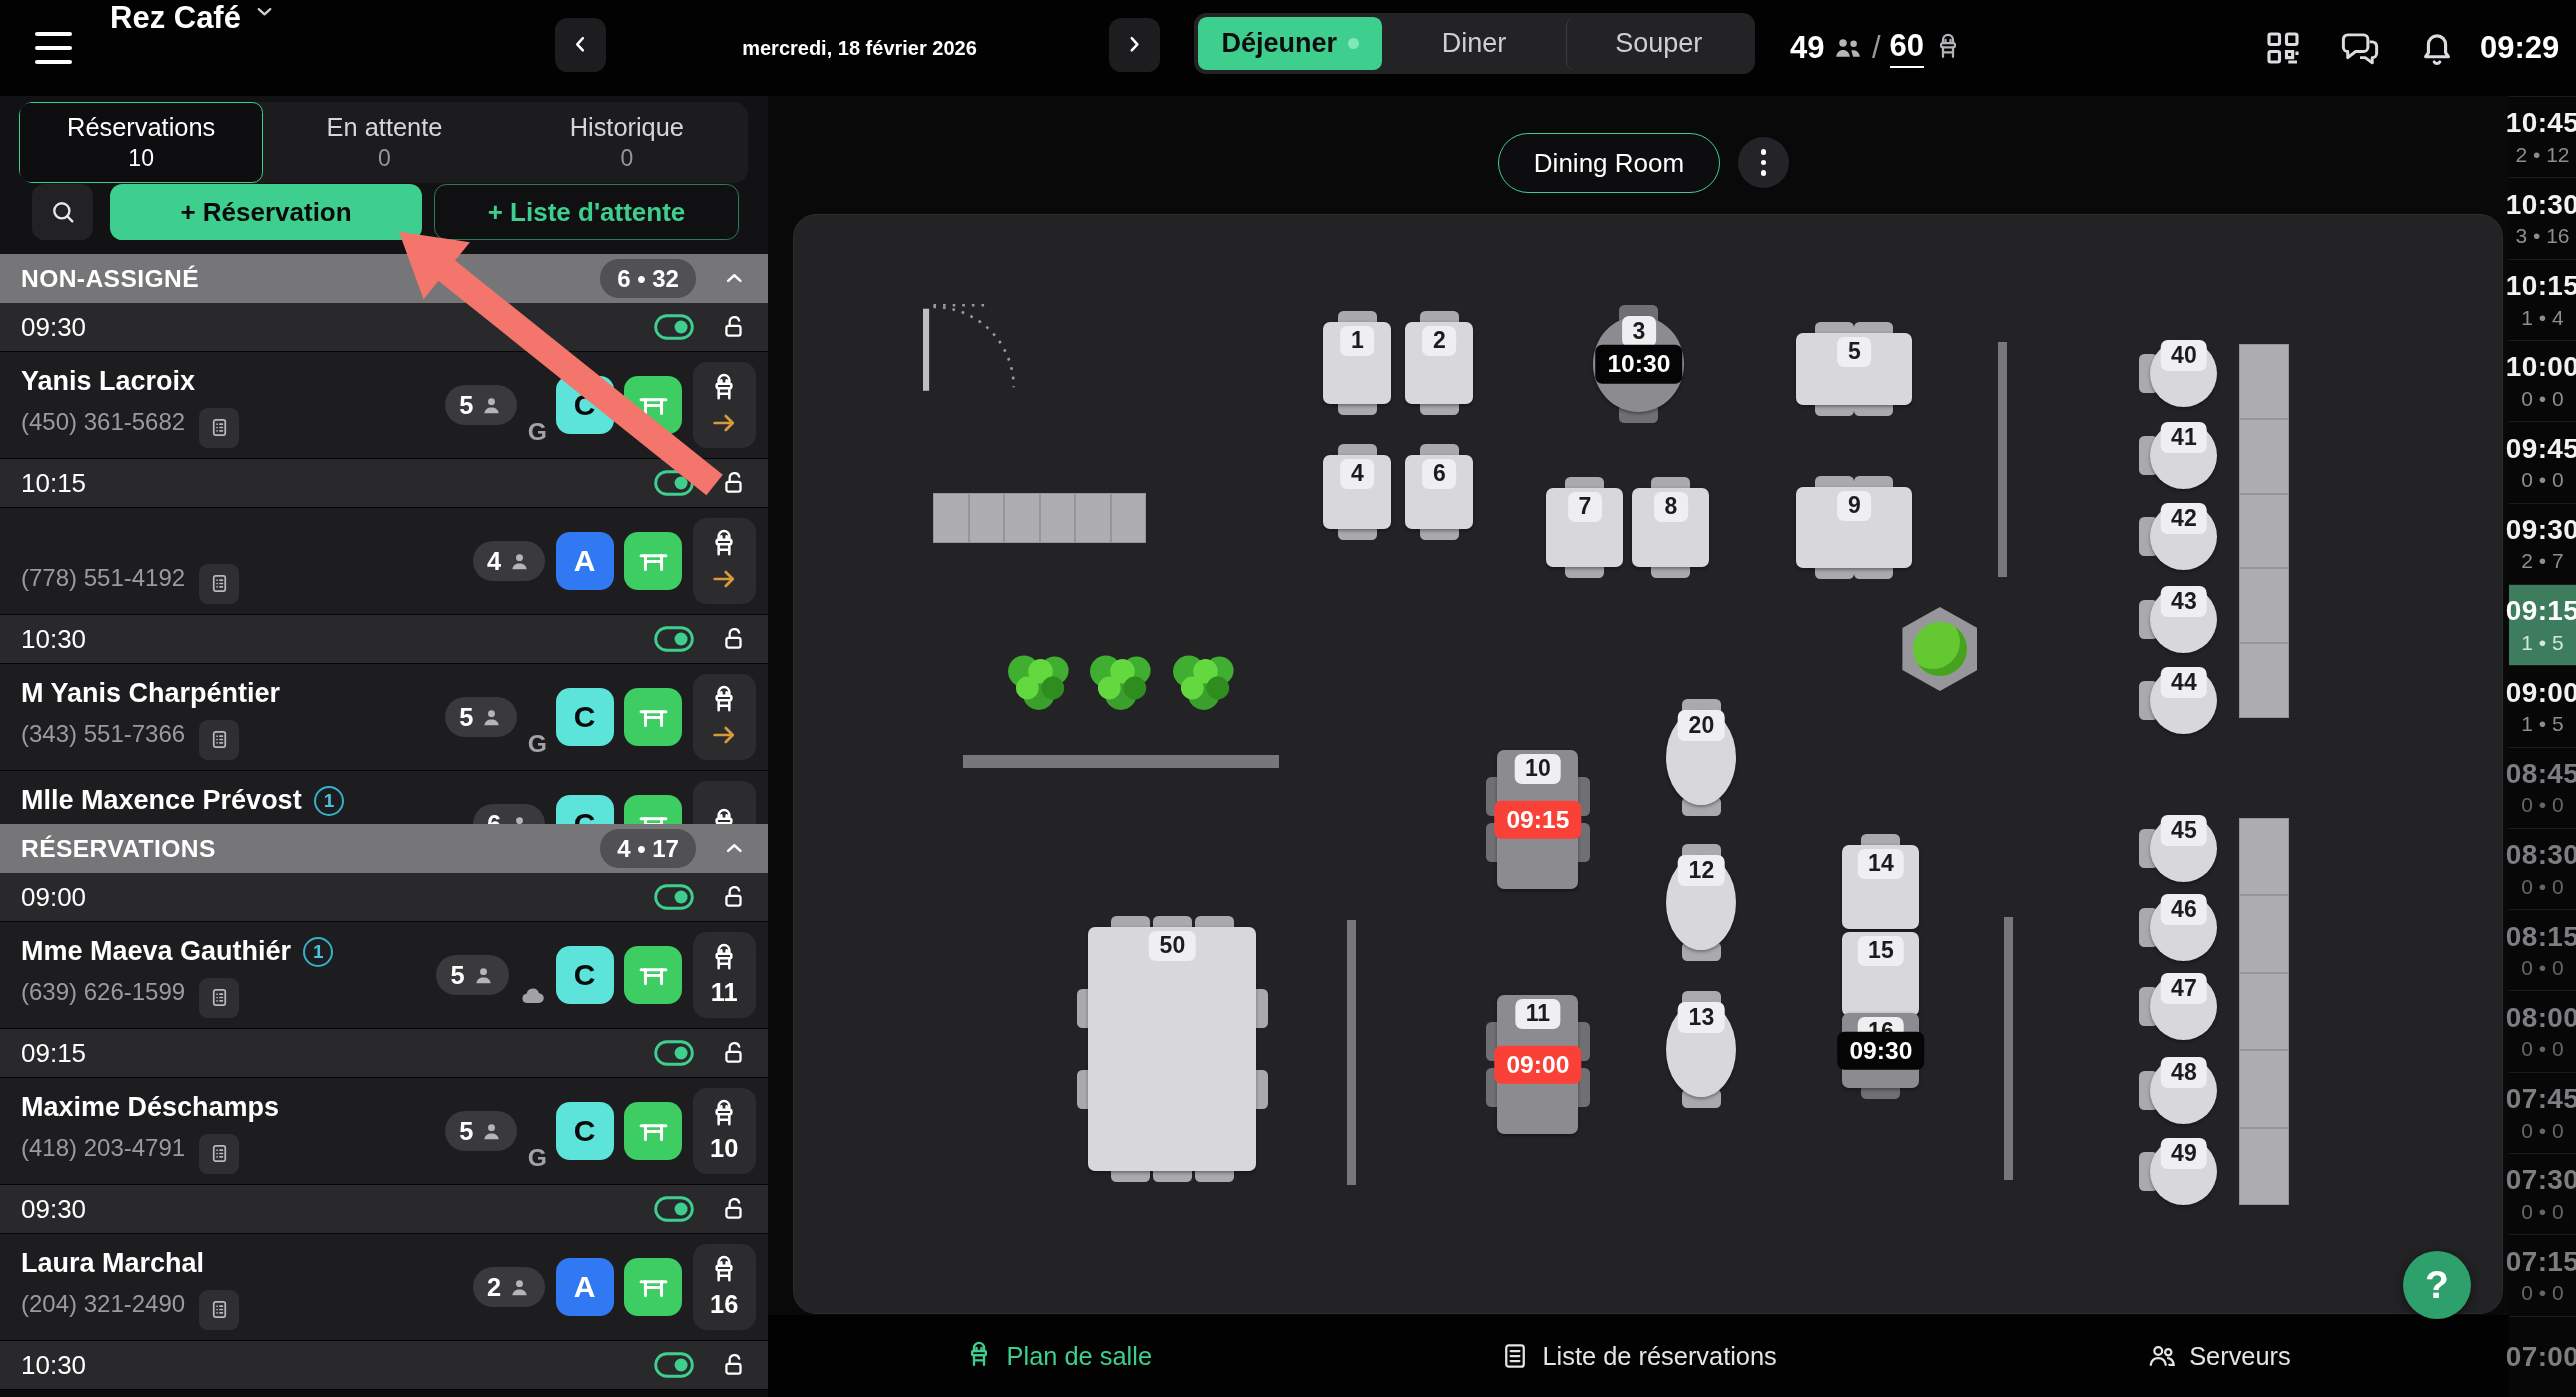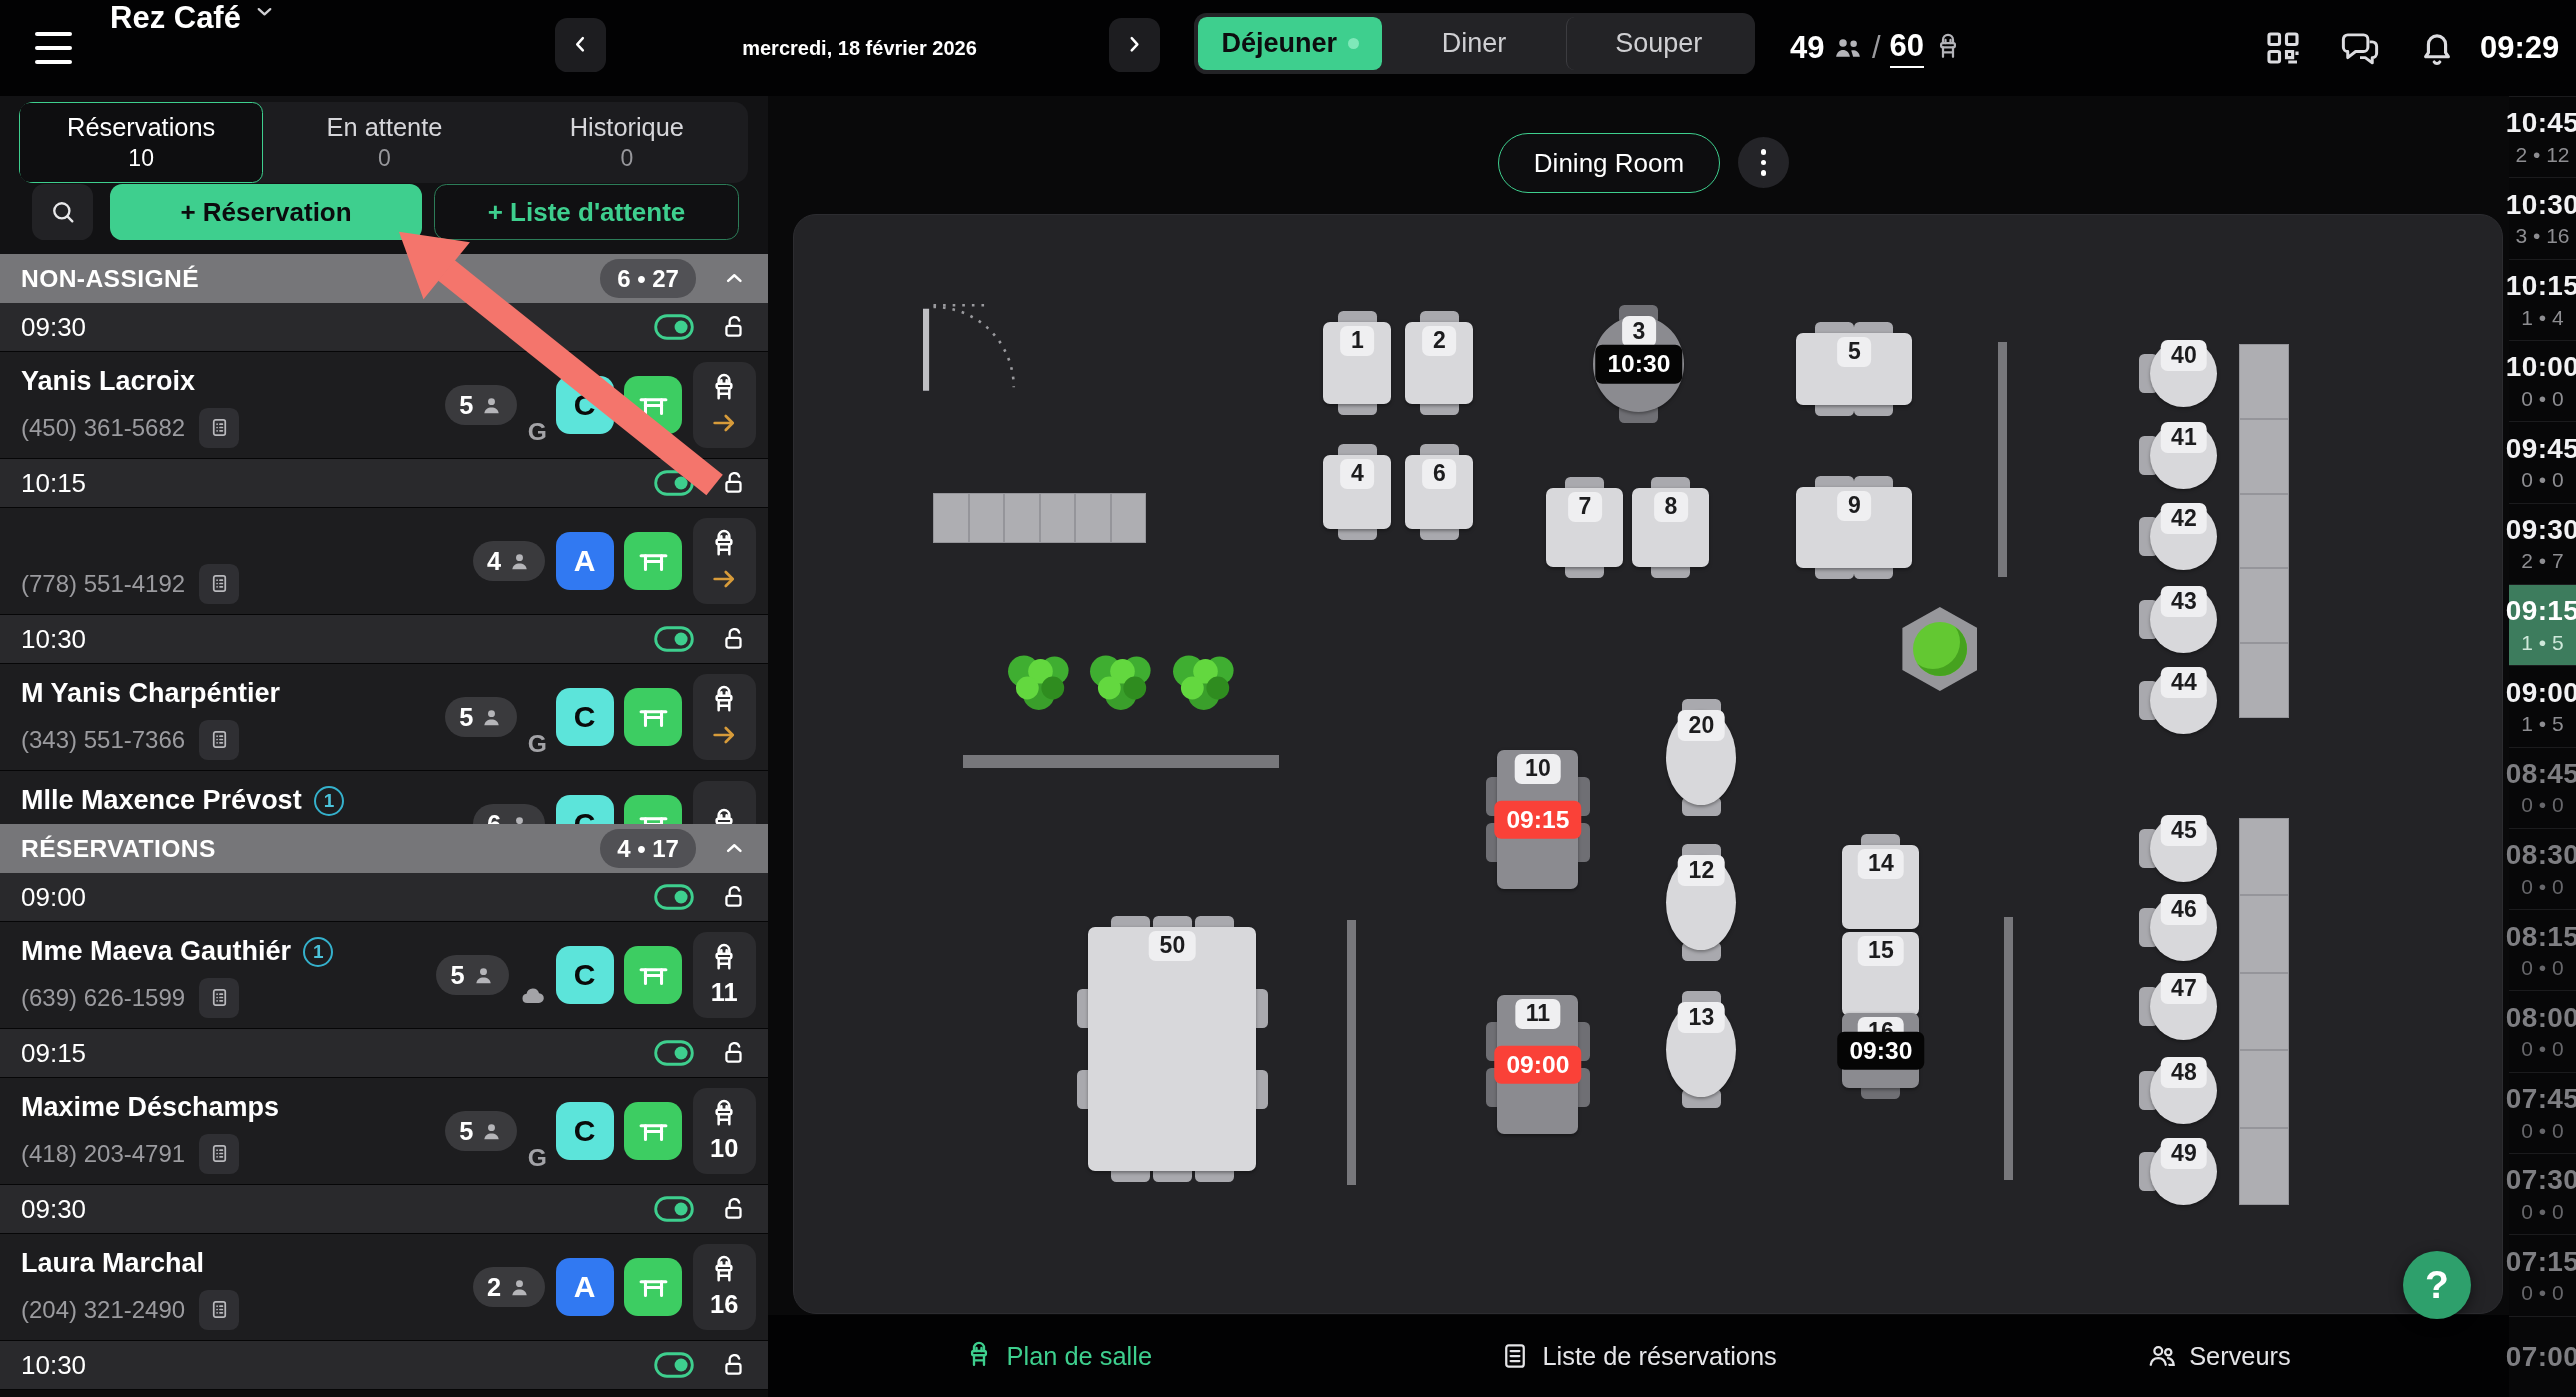--- a/index.html
+++ b/index.html
@@ -51,21 +51,21 @@
   .sec-chev { width:24.6px; height:24.6px; margin-left:26px; color:#fff; }
   .row-time { height:49px; background:#29292c; border-bottom:1.8px solid #060607; display:flex; align-items:center; padding:0 21px; }
   .time-label { font-size:26px; flex:1; }
   .tgl { width:42px; height:26px; color:#3ecf8e; margin-right:26px; cursor:pointer; }
   .lck { width:26px; height:30px; color:#fff; cursor:pointer; }
   .card { position:relative; height:107px; background:#1d1d1f; border-bottom:1.8px solid #060607; padding:14px 21px; cursor:pointer; }
   .card.clipped { height:53px; overflow:hidden; border-bottom:none; }
   .name-row { display:flex; align-items:center; gap:12.3px; }
   .cname { font-size:27px; font-weight:600; }
   .info1 { width:30px; height:30px; border-radius:50%; border:2.6px solid #35b1cc; color:#4cc3da; font-size:19px; font-weight:700; display:inline-flex; align-items:center; justify-content:center; }
-  .phone-row { position:absolute; left:21px; bottom:10.5px; display:flex; align-items:center; gap:14px; }
+  .phone-row { position:absolute; left:21px; bottom:10.5px; display:flex; gap:14px; }
   .phone { font-size:24px; color:#9b9b9f; }
   .note-btn { width:40px; height:40px; border-radius:8.8px; background:#2f2f33; display:flex; align-items:center; justify-content:center; color:#b9b9bd; cursor:pointer; }
   .note-btn .ic { width:23px; height:23px; }
   .card-icons { position:absolute; right:12.3px; top:50%; transform:translateY(-50%); display:flex; align-items:center; gap:10.5px; }
   .card.clipped .card-icons { top:53px; }
   .pax-pill { height:40px; border-radius:20px; background:#3a3a3d; display:flex; align-items:center; gap:7px; padding:0 14px; }
   .pax-n { font-size:25.4px; font-weight:600; }
   .pax-ic { width:23px; height:23px; color:#b5b5b9; }
   .pretag { font-size:24.6px; font-weight:600; color:#a3a3a7; align-self:flex-end; margin:0 -1.8px 1.8px 0; }
   .pretag .ic { width:28px; height:28px; color:#a3a3a7; }
@@ -233,21 +233,21 @@
             <path d="M15.8 15.8 20 20"></path>
           </svg>
         </span>
     </div>
     <div class="btn-green">+ Réservation</div>
     <div class="btn-outline">+ Liste d'attente</div>
   </div>
   <div class="res-list">
       <div class="row-section">
         <span class="sec-label">NON-ASSIGNÉ</span>
-        <span class="sec-badge">6 • 27</span>
+        <span class="sec-badge">6 • 32</span>
         <span class="ic sec-chev">
           <svg viewBox="0 0 24 24" fill="none" stroke="currentColor" stroke-width="2.4" stroke-linecap="round" stroke-linejoin="round">
             <path d="M6 14.5 12 9l6 5.5"></path>
           </svg>
         </span>
       </div>
       <div class="row-time">
         <span class="time-label">09:30</span>
         <span class="ic tgl">
           <svg viewBox="0 0 34 22" fill="none" stroke="currentColor" stroke-width="2.4">

